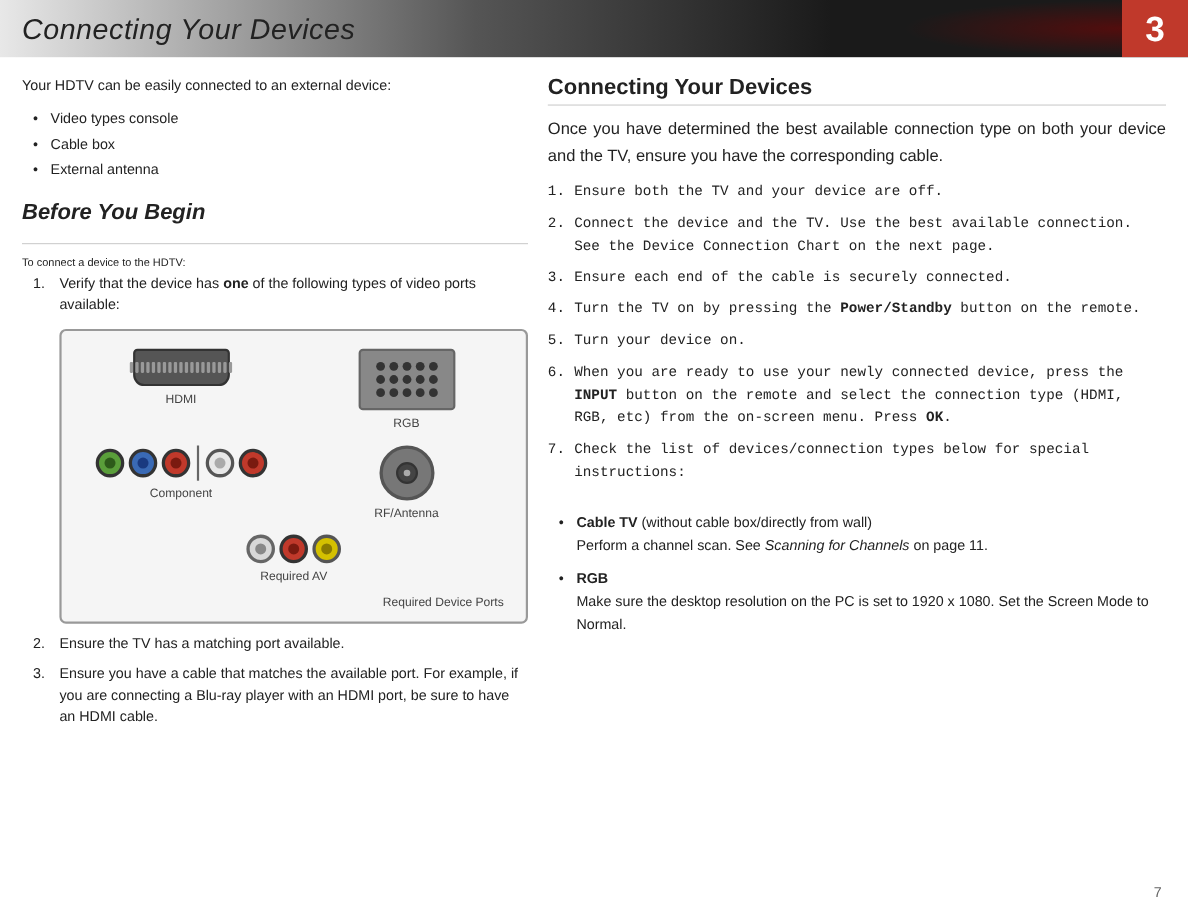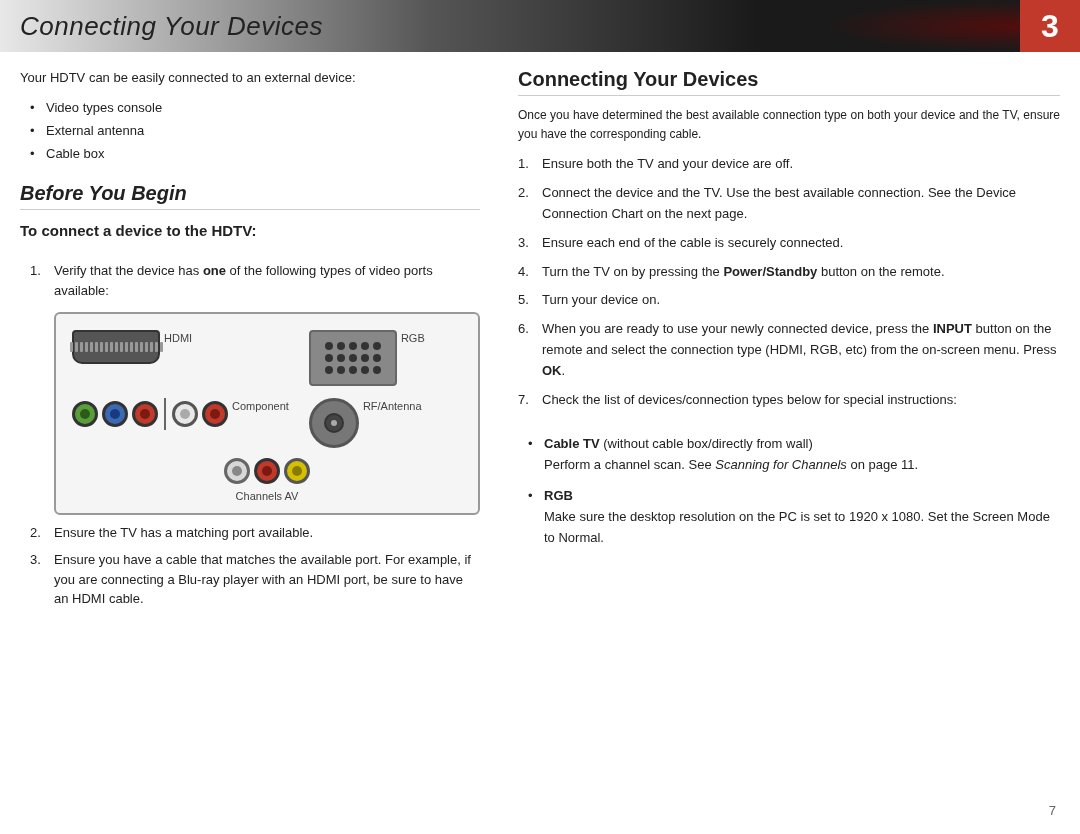--- a/index.html
+++ b/index.html
@@ -56,21 +56,21 @@
       width: 200px;
       height: 52px;
       opacity: 0.5;
       background: radial-gradient(ellipse at right, #8b0000 0%, transparent 70%);
     }
 
     
     .content {
       display: flex;
       padding: 16px 20px 20px 20px;
-      gap: 38px;
+      gap: 18px;
     }
 
     
     .left-col {
       flex: 0 0 460px;
       max-width: 460px;
     }
 
     
     .right-col {
@@ -98,21 +98,21 @@
       position: absolute;
       left: 0;
     }
 
     .section-heading {
       font-size: 20px;
       font-weight: bold;
       font-style: italic;
       margin-bottom: 10px;
       border-bottom: 1px solid #ccc;
-      padding-bottom: 4px;
+      padding-bottom: 16px;
     }
 
     .numbered-list {
       list-style: none;
       margin: 0 0 0 0;
       counter-reset: step-counter;
     }
     .numbered-list li {
       counter-increment: step-counter;
       padding-left: 24px;
@@ -121,45 +121,45 @@
       font-size: 13px;
       margin-bottom: 8px;
     }
     .numbered-list li::before {
       content: counter(step-counter) ".";
       position: absolute;
       left: 0;
     }
 
     .sub-text {
-      font-size: 15px;
+      font-size: 10px;
       line-height: 1.5;
-      margin-bottom: 19px;
-      font-weight: bold;
+      margin-bottom: 1px;
     }
 
     
     .device-ports-box {
       border: 2px solid #999;
       border-radius: 6px;
       padding: 16px 16px 8px 16px;
       background: #f5f5f5;
       margin: 12px 0 4px 0;
       position: relative;
     }
 
     .ports-grid {
       display: grid;
       grid-template-columns: 1fr 1fr;
       gap: 12px 20px;
     }
 
     .port-item {
       display: flex;
-      align-items: flex-start;
+      flex-direction: column;
+      align-items: center;
       gap: 4px;
     }
 
     .port-label {
       font-size: 11px;
       color: #444;
       text-align: center;
     }
 
     
@@ -245,30 +245,31 @@
     
     .right-section-title {
       font-size: 20px;
       font-weight: bold;
       margin-bottom: 10px;
       border-bottom: 1px solid #ccc;
       padding-bottom: 4px;
     }
 
     .right-para {
-      font-size: 12px;
+      font-size: 15px;
       line-height: 1.6;
       margin-bottom: 10px;
       text-align: justify;
     }
 
     .right-numbered {
       list-style: none;
       counter-reset: right-counter;
       margin-bottom: 24px;
+      font-family: Liberation Mono, monospace;
     }
     .right-numbered li {
       counter-increment: right-counter;
       padding-left: 24px;
       position: relative;
       font-size: 13px;
       line-height: 1.6;
       margin-bottom: 8px;
     }
     .right-numbered li::before {
@@ -322,22 +323,22 @@
   <div class="header-number">3</div>
 </div>
 
 <div class="content">
 
   <div class="left-col">
     <p class="intro-text">Your HDTV can be easily connected to an external device:</p>
 
     <ul class="bullet-list">
       <li><span>Video types console</span></li>
+      <li><span>Cable box</span></li>
       <li><span>External antenna</span></li>
-      <li><span>Cable box</span></li>
     </ul>
 
     <div class="section-heading">Before You Begin</div>
 
     <p class="sub-text">To connect a device to the HDTV:</p>
 
     <ol class="numbered-list" style="padding-left:10px;">
       <li>
         <span>Verify that the device has </span><span class="bold">one</span><span> of the following types of video ports available:</span>
 
@@ -451,23 +452,24 @@
                 <div class="rca-outer">
                   <div class="rca-inner"></div>
                 </div>
               </div>
               <div class="rca-connector rca-yellow">
                 <div class="rca-outer" style="background:#d4c000;border-color:#555;">
                   <div class="rca-inner" style="background:#8a7a00;"></div>
                 </div>
               </div>
             </div>
-            <div class="port-label" style="margin-top:4px;">Channels AV</div>
+            <div class="port-label" style="margin-top:4px;">Required AV</div>
           </div>
 
+          <div class="box-caption">Required Device Ports</div>
         </div>
       </li>
 
       <li style="margin-top:8px;">
         <span>Ensure the TV has a matching port available.</span>
       </li>
       <li>
         <span>Ensure you have a cable that matches the available port. For example, if you are connecting a Blu-ray player with an HDMI port, be sure to have an HDMI cable.</span>
       </li>
     </ol>

